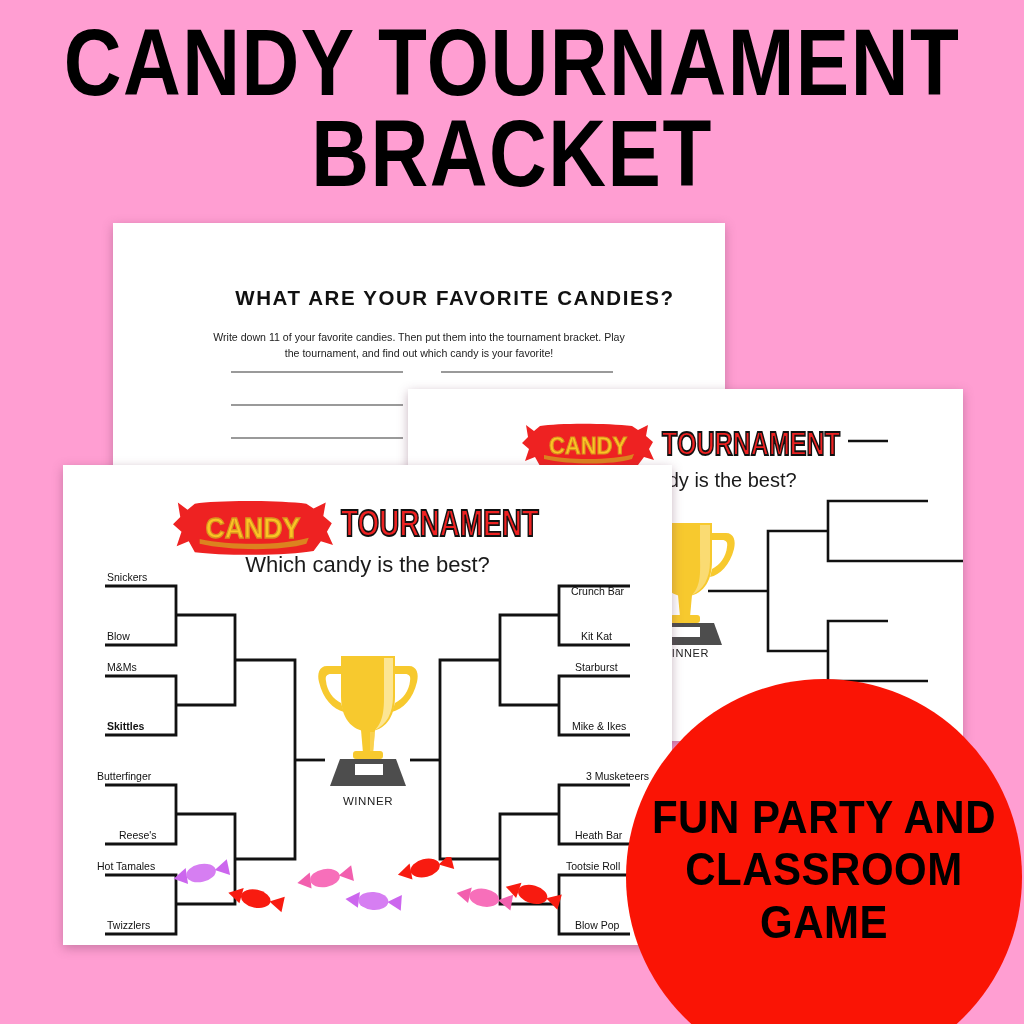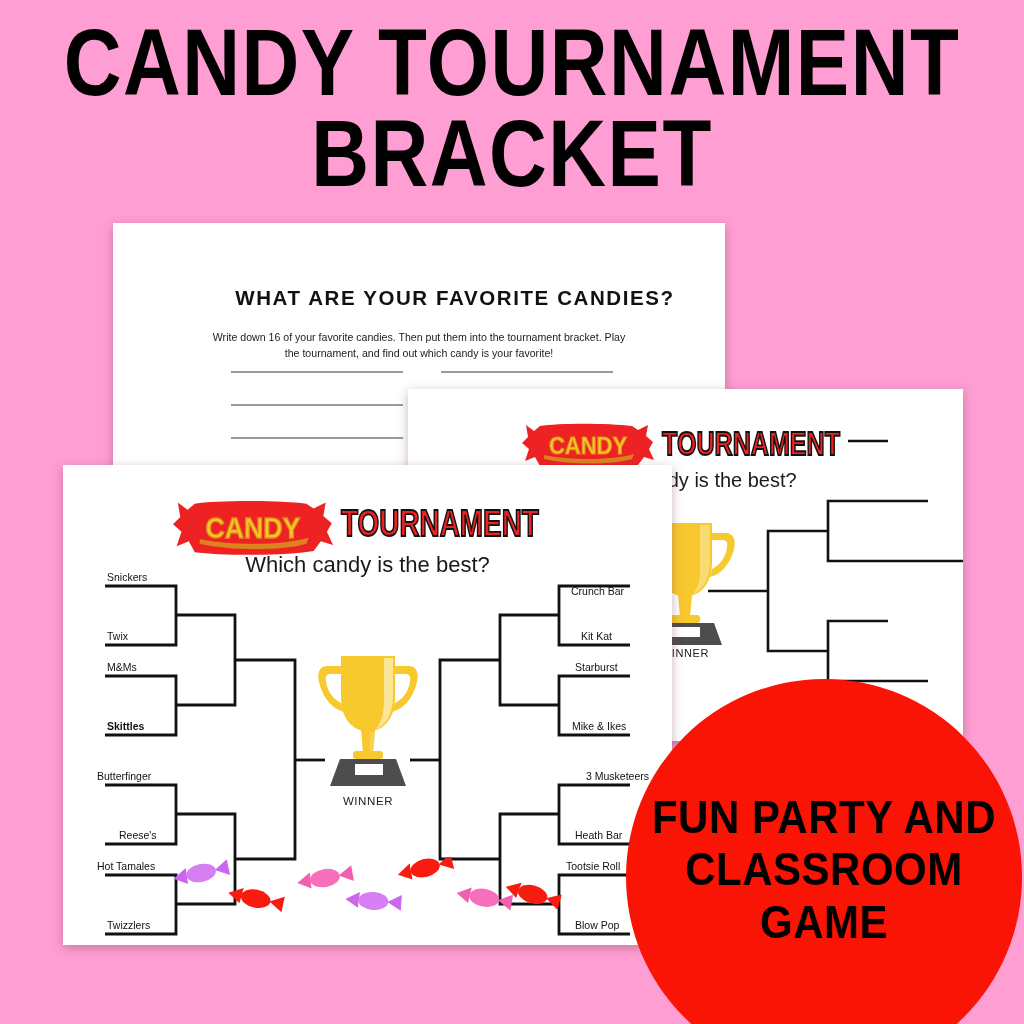--- a/index.html
+++ b/index.html
@@ -102,21 +102,21 @@
 </head>
 <body>
 
 <div class="main-title">
   <span class="l1">CANDY TOURNAMENT</span>
   <span class="l2">BRACKET</span>
 </div>
 
 <div class="card" id="card-back">
   <div class="q-title">WHAT ARE YOUR FAVORITE CANDIES?</div>
-  <div class="q-sub">Write down 16 of your favorite candies. Then put them into the tournament bracket. Play the tournament, and find out which candy is your favorite!</div>
+  <div class="q-sub">Write down 11 of your favorite candies. Then put them into the tournament bracket. Play the tournament, and find out which candy is your favorite!</div>
   <div class="q-lines">
     <div class="q-line" style="left:118px; top:0px;"></div>
     <div class="q-line" style="left:118px; top:33px;"></div>
     <div class="q-line" style="left:118px; top:66px;"></div>
     <div class="q-line" style="left:118px; top:99px;"></div>
     <div class="q-line" style="left:328px; top:0px;"></div>
     <div class="q-line" style="left:328px; top:33px;"></div>
     <div class="q-line" style="left:328px; top:66px;"></div>
     <div class="q-line" style="left:328px; top:99px;"></div>
   </div>
@@ -203,21 +203,21 @@
       <path d="M496 150 H437 V240 H496"></path>
       <path d="M567 320 H496 V379 H567"></path>
       <path d="M567 410 H496 V469 H567"></path>
       <path d="M496 349 H437 V439 H496"></path>
       <path d="M437 195 H377 V394 H437"></path>
       <path d="M377 295 H347"></path>
     </g>
   </svg>
 
   <div class="slot-label" style="left:44px; top:106px;">Snickers</div>
-  <div class="slot-label" style="left:44px; top:165px;">Twix</div>
+  <div class="slot-label" style="left:44px; top:165px;">Blow</div>
   <div class="slot-label" style="left:44px; top:196px;">M&amp;Ms</div>
   <div class="slot-label" style="left:44px; top:255px;font-weight:bold;">Skittles</div>
   <div class="slot-label" style="left:34px; top:305px;">Butterfinger</div>
   <div class="slot-label" style="left:48px; top:364px;padding-left:8px;">Reese's</div>
   <div class="slot-label" style="left:34px; top:395px;">Hot Tamales</div>
   <div class="slot-label" style="left:44px; top:454px;">Twizzlers</div>
 
   <div class="slot-label right" style="left:508px; top:120px;">Crunch Bar</div>
   <div class="slot-label right" style="left:518px; top:165px;">Kit Kat</div>
   <div class="slot-label right" style="left:512px; top:196px;">Starburst</div>

